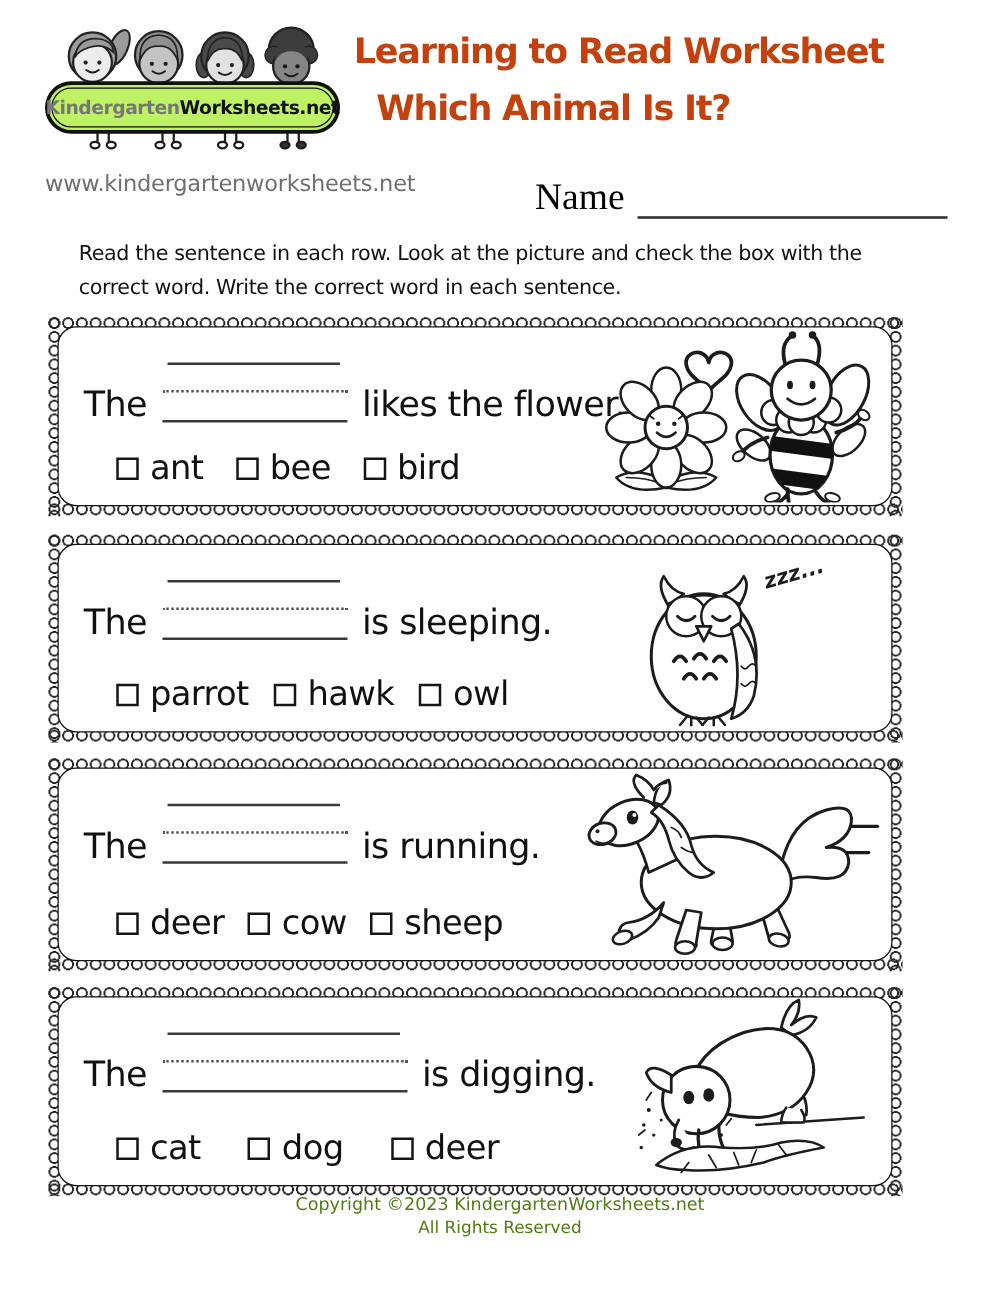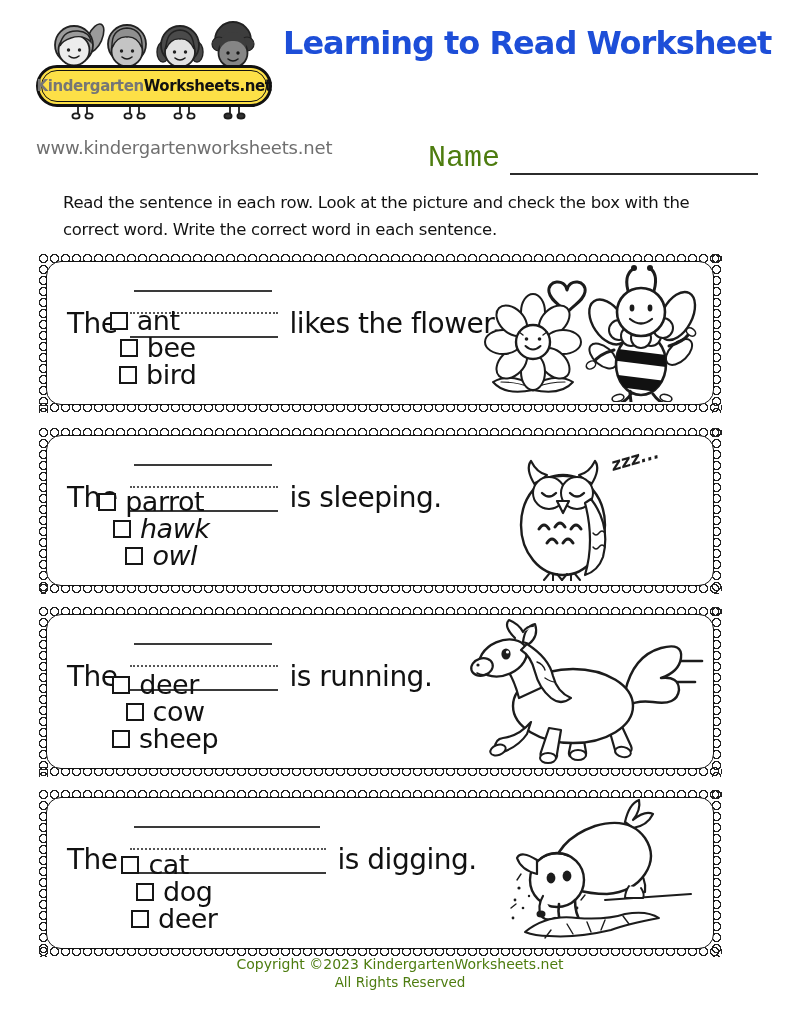--- a/index.html
+++ b/index.html
@@ -6,37 +6,37 @@
   html,body { background:#fff; }
   body {
     width:800px; height:1035px; position:relative; overflow:hidden;
     font-family:"DejaVu Sans", sans-serif; color:#1a1a1a;
   }
 
   
   .logo-block { position:absolute; left:36px; top:12px; width:236px; }
   .kids { display:block; margin:0 auto -11px auto; position:relative; z-index:1; }
   .pill {
-    position:relative; z-index:2; height:42px; background:#fde047;
+    position:relative; z-index:2; height:42px; background:#bef264;
     border:3px solid #111; border-radius:22px;
     display:flex; align-items:center; justify-content:center; white-space:nowrap;
   }
   .pill::before { content:""; position:absolute; inset:2px; border:1.3px solid #111; border-radius:17px; }
   .pill span { font-weight:bold; font-size:15px; letter-spacing:-0.4px; position:relative; }
   .brand-gray { color:#767676; }
   .brand-black { color:#111; }
   .legs { display:block; margin:-1px auto 0 auto; }
   .site-url { margin-top:16px; font-size:18px; letter-spacing:-0.2px; color:#6f6f6f; text-align:right; }
 
   
   .title-block { position:absolute; left:283px; top:24px; width:505px; }
-  .title-line { font-size:32px; font-weight:bold; letter-spacing:-1px; color:#1d4ed8; }
+  .title-line { font-size:28px; font-weight:bold; letter-spacing:-1px; color:#c2410c; }
   .title-line2 { margin:13px 0 0 18px; }
   .name-row { position:absolute; left:428px; top:141px; display:flex; align-items:flex-end; }
-  .name-label { font-family:Liberation Mono, monospace; font-size:30px; color:#4d7c0f; }
+  .name-label { font-family:Liberation Serif, serif; font-size:30px; color:#000000; }
   .name-line { width:248px; height:32px; border-bottom:2px solid #2b2b2b; margin-left:10px; }
 
   .instructions {
     position:absolute; left:63px; top:190px; width:656px;
     font-size:16.5px; line-height:1.62; letter-spacing:-0.3px; color:#121212;
   }
 
   
   .task-box { position:absolute; left:38px; width:684px; }
   .task-box::before {
@@ -62,26 +62,26 @@
     font-size:28px; letter-spacing:-0.5px; color:#111; white-space:nowrap;
   }
   .sentence .word { line-height:1.05; }
   .blank { position:relative; width:148px; height:48px; margin:0 12px; }
   .blank-wide { width:196px; }
   .blank i { position:absolute; left:0; right:0; display:block; }
   .blank .lt { top:0; border-top:2px solid #3a3a3a; left:4px; right:6px; }
   .blank .lm { top:22px; border-top:2px dotted #555; }
   .blank .lb { bottom:0; border-top:2px solid #3a3a3a; }
 
-  .options { position:absolute; left:46px; bottom:16px; display:flex; align-items:center;flex-direction:column; }
+  .options { position:absolute; left:46px; bottom:16px; display:flex; align-items:center; }
   .opt { display:flex; align-items:center; }
   .cbox { width:18px; height:18px; border:2px solid #161616; background:#fff; margin-right:9px; flex:none; }
   .optword { font-size:27px; letter-spacing:-0.5px; color:#111; line-height:1; }
   .g26 .opt + .opt { margin-left:26px; }
-  .g20 .opt + .opt { margin-left:20px;font-style:italic; }
+  .g20 .opt + .opt { margin-left:20px; }
   .g19 .opt + .opt { margin-left:19px; }
   .g38 .opt + .opt { margin-left:38px; }
 
   .illus { position:absolute; }
   .illus svg { display:block; }
   .il1 { right:4px; bottom:2px; }
   .il2 { right:44px; bottom:4px; }
   .il3 { right:0px; bottom:4px; }
   .il4 { right:16px; bottom:6px; }
 
@@ -164,20 +164,21 @@
         <path d="M185 0 v7"></path>
         <ellipse cx="174" cy="10" rx="3.6" ry="2.6" fill="#333"></ellipse>
         <ellipse cx="187" cy="10" rx="3.6" ry="2.6" fill="#333"></ellipse>
     </g>
   </svg>
   <div class="site-url">www.kindergartenworksheets.net</div>
 </div>
 
 <div class="title-block">
   <div class="title-line">Learning to Read Worksheet</div>
+  <div class="title-line title-line2">Which Animal Is It?</div>
 </div>
 
 <div class="name-row">
   <span class="name-label">Name</span>
   <span class="name-line"></span>
 </div>
 
 <div class="instructions">Read the sentence in each row. Look at the picture and check the box with the correct word. Write the correct word in each sentence.</div>
 
 <div class="task-box box1">

